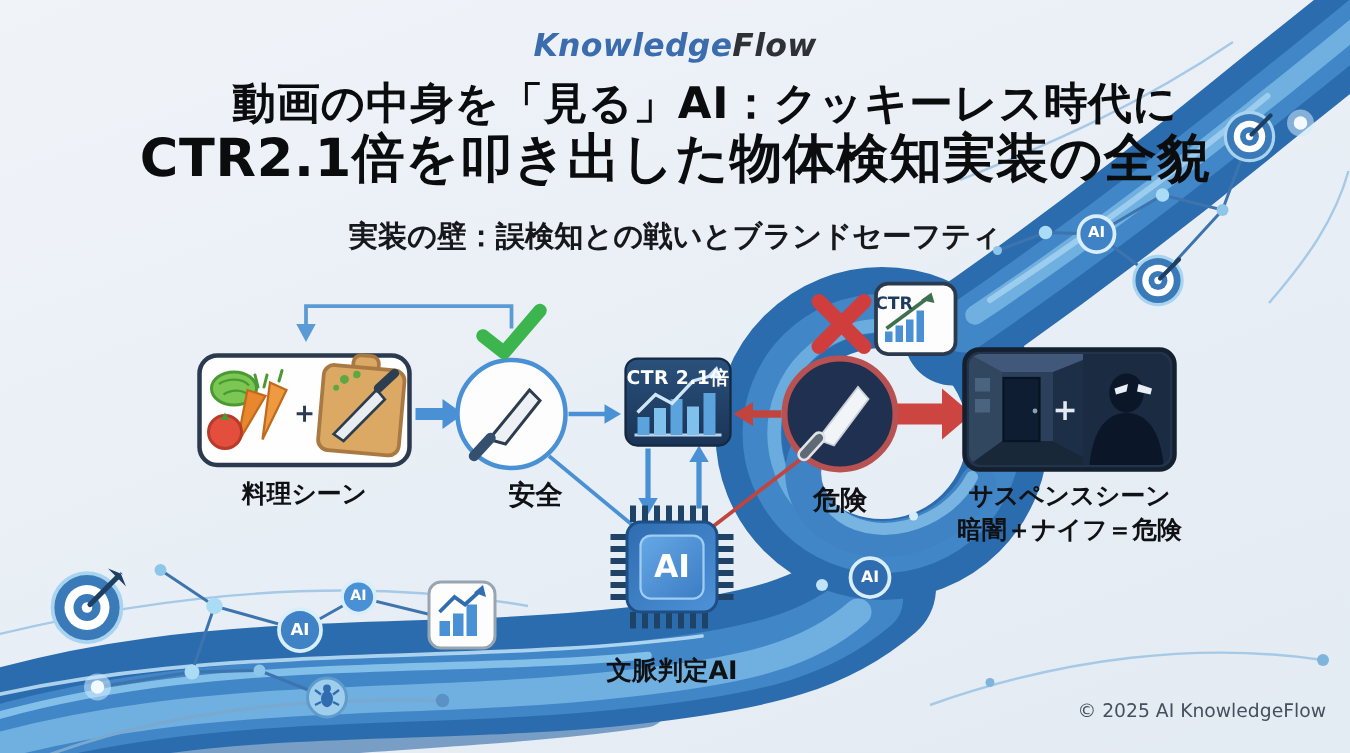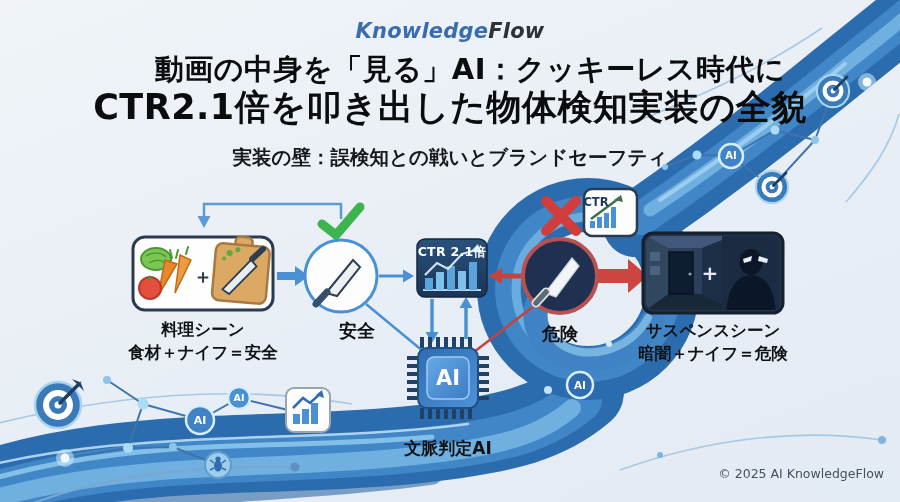--- a/index.html
+++ b/index.html
@@ -331,21 +331,20 @@
   <div class="lbl logo" style="left:450px;top:31px;font-size:21px;">
     <span class="k">Knowledge</span><span class="f">Flow</span>
   </div>
 
   <div class="lbl title" style="left:470px;top:69px;font-size:29px;">動画の中身を「見る」AI：クッキーレス時代に</div>
   <div class="lbl title" style="left:450px;top:107px;font-size:35px;">CTR2.1倍を叩き出した物体検知実装の全貌</div>
   <div class="lbl subtitle" style="left:450px;top:158px;font-size:19.5px;">実装の壁：誤検知との戦いとブランドセーフティ</div>
 
   <div class="lbl" style="left:203px;top:276px;font-size:19px;color:#2b3a4e;">＋</div>
   <div class="lbl" style="left:203px;top:330px;font-size:16.5px;">料理シーン</div>
-  <div class="lbl" style="left:203px;top:353px;font-size:16.5px;">食材＋ナイフ＝安全</div>
 
   <div class="lbl" style="left:341px;top:331px;font-size:18px;margin-left:16px;">安全</div>
 
   <div class="lbl white" style="left:452px;top:252px;font-size:12.5px;letter-spacing:.3px;text-align:center;">CTR 2.1倍</div>
 
   <div class="lbl" style="left:560px;top:334px;font-size:18px;">危険</div>
 
   <div class="lbl" style="left:596px;top:203px;font-size:11.5px;color:#1e3a5c;">CTR</div>
 
   <div class="lbl" style="left:710px;top:273px;font-size:20px;color:#e2e9f2;">+</div>

